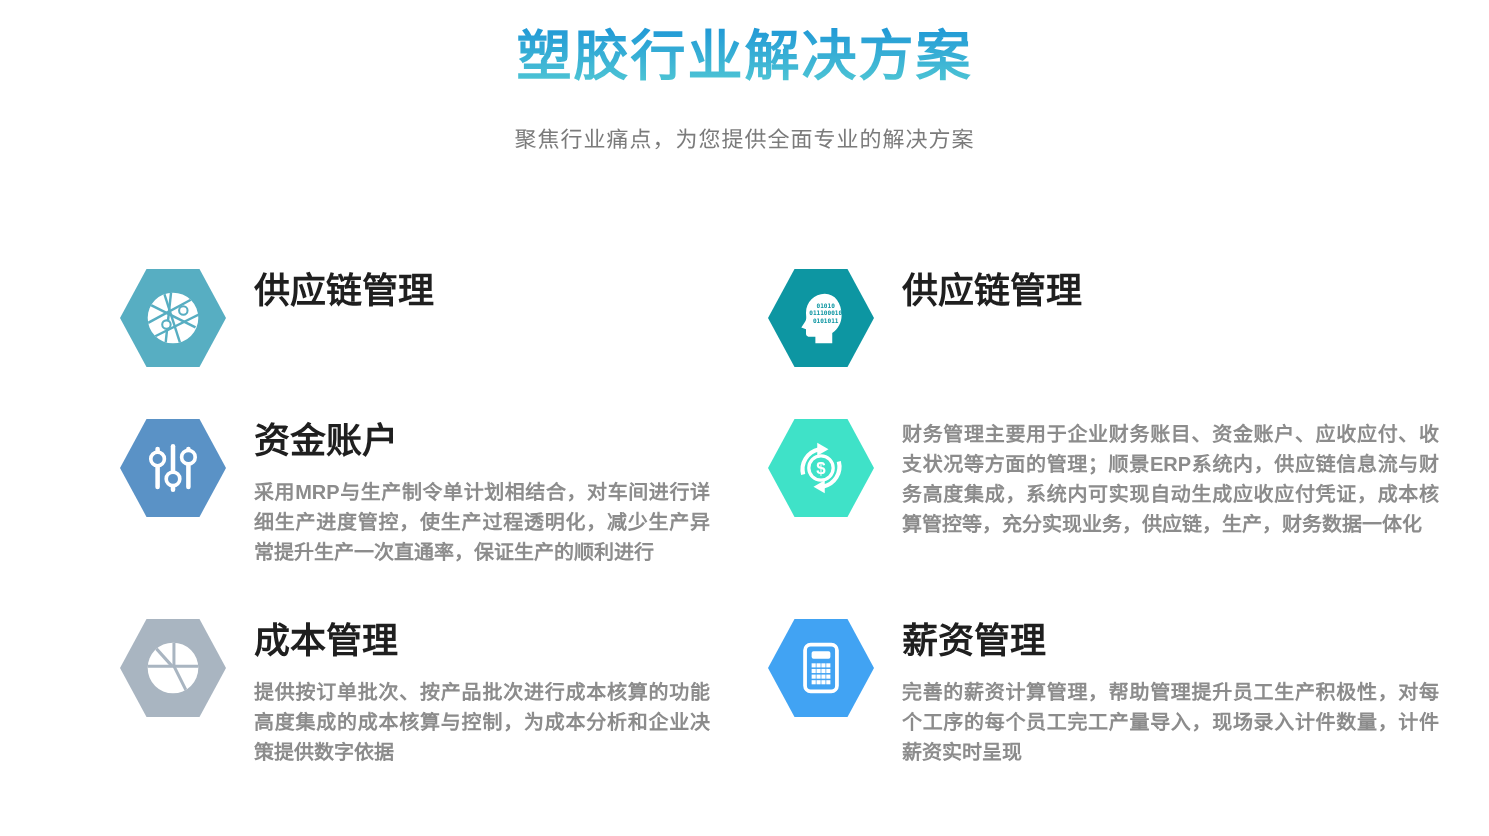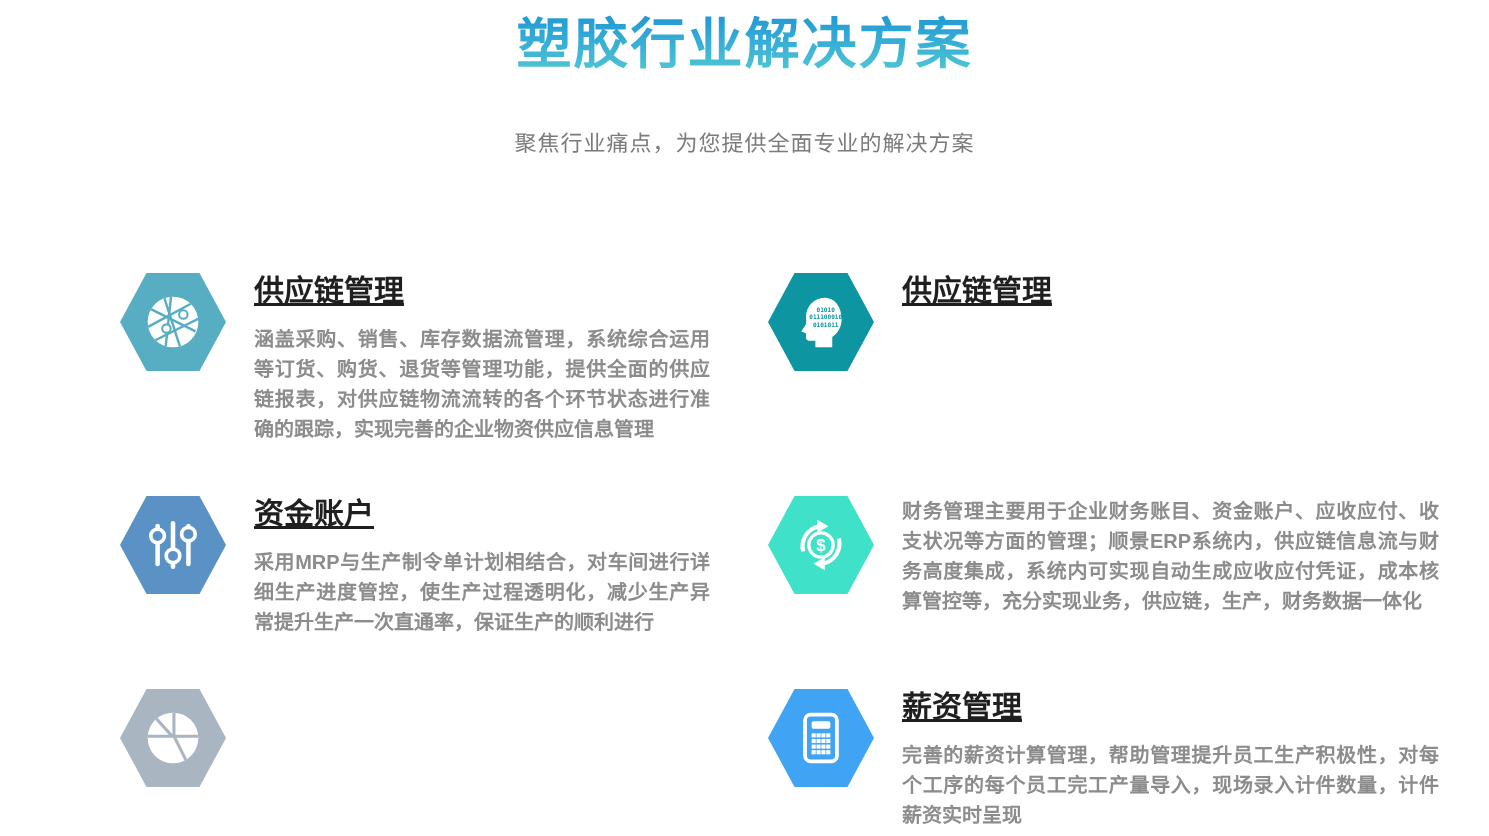--- a/index.html
+++ b/index.html
@@ -2,35 +2,35 @@
 <html lang="zh-CN"><head>
 <meta charset="utf-8">
 <style>
   * { box-sizing: border-box; margin: 0; padding: 0; }
   html, body { width: 1489px; height: 836px; }
   body {
     background: #ffffff;
     font-family: "Liberation Sans", "DejaVu Sans", sans-serif;
     overflow: hidden;
   }
-  .header { text-align: center; padding-top: 12px; }
+  .header { text-align: center; padding-top: 24px; }
   .title {
     display: inline-block;
     font-size: 55px;
     font-weight: bold;
     letter-spacing: 2px;
     line-height: 1.18;
     color: #2fa6d2; 
     background: linear-gradient(180deg, #1e96d6 0%, #53cad4 100%);
     -webkit-background-clip: text;
     background-clip: text;
     -webkit-text-fill-color: transparent;
   }
   .subtitle {
-    margin-top: 48px;
+    margin-top: 32px;
     font-size: 22px;
     color: #7b7b7b;
     letter-spacing: 1px;
   }
   .grid {
     margin: 116px 50px 0 120px;
     display: grid;
     grid-template-columns: 590px 671px;
     column-gap: 58px;
     row-gap: 52px;
@@ -43,26 +43,25 @@
     background: var(--hex);
     clip-path: polygon(25% 0%, 75% 0%, 100% 50%, 75% 100%, 25% 100%, 0% 50%);
     display: flex;
     align-items: center;
     justify-content: center;
   }
   .hexagon svg { display: block; }
   .accent-stroke { stroke: var(--hex); }
   .accent-fill { fill: var(--hex); }
   .card-title {
-    font-size: 30px;
+    font-size: 36px;
     font-weight: bold;
     color: #1f1f1f;
     line-height: 1.2;
     margin-bottom: 15px;
-    text-decoration: underline;
   }
   .card-desc {
     font-size: 20px;
     font-weight: 600;
     color: #8c8c8c;
     line-height: 30px;
     text-align: justify;
   }
   .bin-text {
     font-family: "DejaVu Sans Mono", monospace;
@@ -95,21 +94,20 @@
           <line x1="4" y1="38" x2="52" y2="12"></line>
           <line x1="12" y1="52" x2="60" y2="28"></line>
           <line x1="30" y1="4" x2="24" y2="60"></line>
         </g>
         <circle cx="25" cy="39" r="4.5" fill="#fff" class="accent-stroke" stroke-width="2.2"></circle>
         <circle cx="43" cy="24" r="4.5" fill="#fff" class="accent-stroke" stroke-width="2.2"></circle>
       </svg>
     </div>
     <div class="card-body">
       <div class="card-title">供应链管理</div>
-      <div class="card-desc">涵盖采购、销售、库存数据流管理，系统综合运用等订货、购货、退货等管理功能，提供全面的供应链报表，对供应链物流流转的各个环节状态进行准确的跟踪，实现完善的企业物资供应信息管理</div>
     </div>
   </div>
 
   <div class="card">
     <div class="hexagon" style="--hex: #0d96a2;">
       <svg width="60" height="60" viewBox="0 0 64 64" aria-hidden="true">
         <path fill="#fff" d="M36 6 C25 6 16 15 16 26 C16 30 17 33 15 36 L11 42 L16 44 L16 49 C16 51 18 52 20 52 L26 52 L26 59 L44 59 L44 48 C50 44 54 37 54 29 C54 16 47 6 36 6 Z"></path>
         <g class="accent-fill bin-text" text-anchor="middle">
           <text x="37" y="21">01010</text>
           <text x="37" y="29">011100010</text>
@@ -170,20 +168,24 @@
             </clipPath>
           </defs>
         <circle cx="32" cy="32" r="27" fill="#fff"></circle>
         <g clip-path="url(#pclip)" class="accent-stroke" fill="none" stroke-width="3.2">
           <line x1="33" y1="4" x2="33" y2="30"></line>
           <line x1="4" y1="30" x2="60" y2="30"></line>
           <line x1="33" y1="30" x2="48" y2="60"></line>
           <line x1="13" y1="10" x2="31" y2="30"></line>
         </g>
       </svg>
+    </div>
+    <div class="card-body">
+      <div class="card-title">成本管理</div>
+      <div class="card-desc">提供按订单批次、按产品批次进行成本核算的功能高度集成的成本核算与控制，为成本分析和企业决策提供数字依据</div>
     </div>
   </div>
 
   <div class="card">
     <div class="hexagon" style="--hex: #41a3f3;">
       <svg width="60" height="60" viewBox="0 0 64 64" aria-hidden="true">
         <rect x="15" y="7" width="34" height="50" rx="6" fill="none" stroke="#fff" stroke-width="4"></rect>
         <rect x="22" y="14" width="20" height="8" rx="2" fill="#fff"></rect>
         <g fill="#fff">
           <rect x="22" y="27" width="4.4" height="4.4"></rect>

